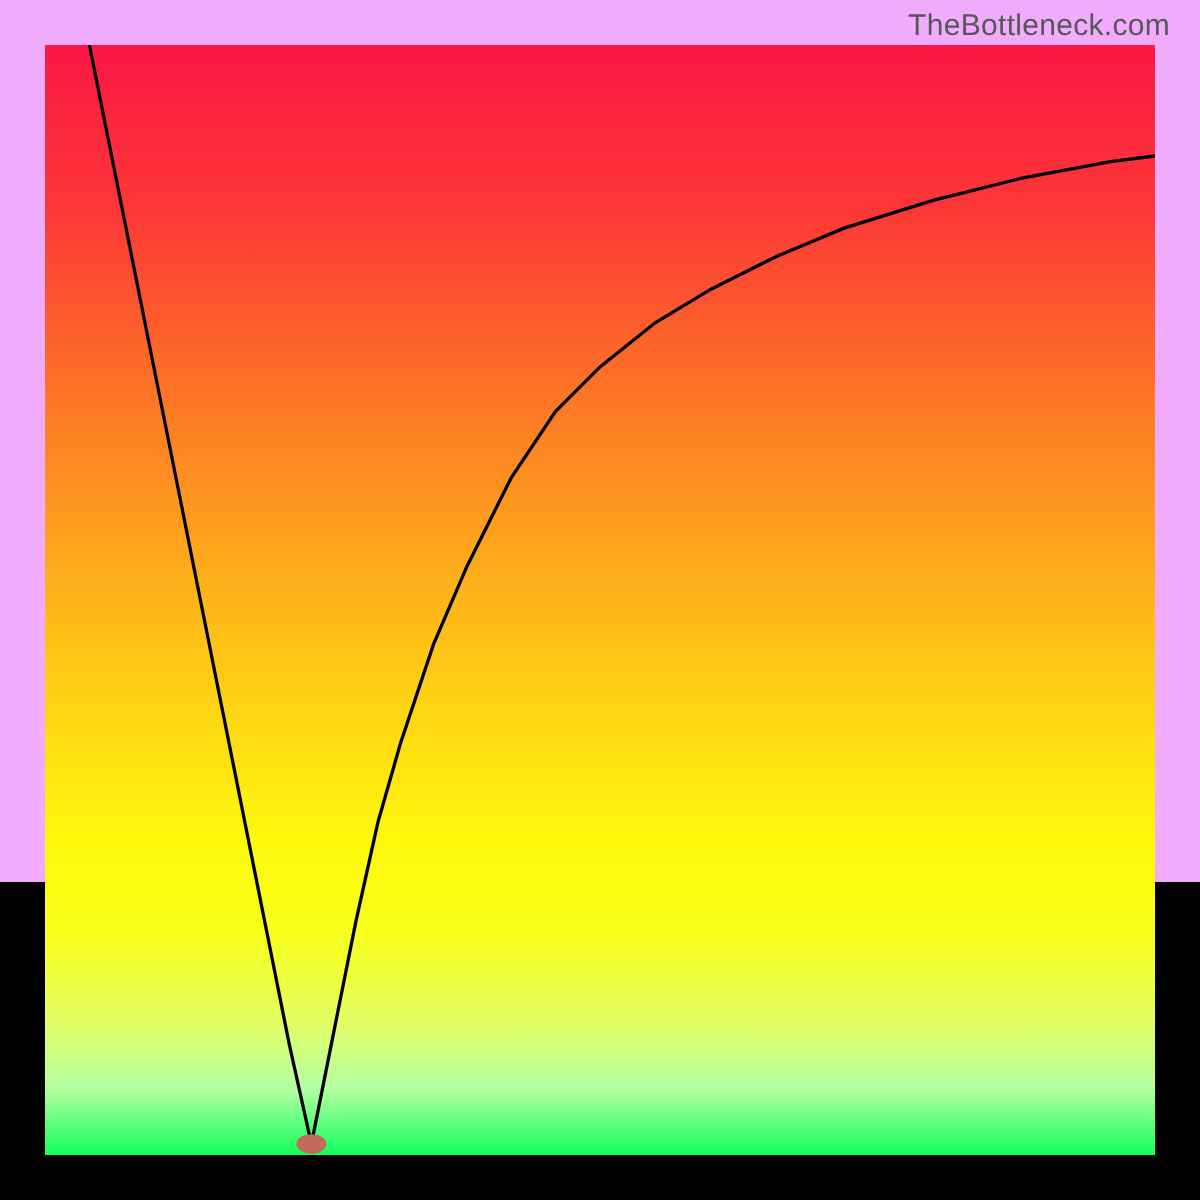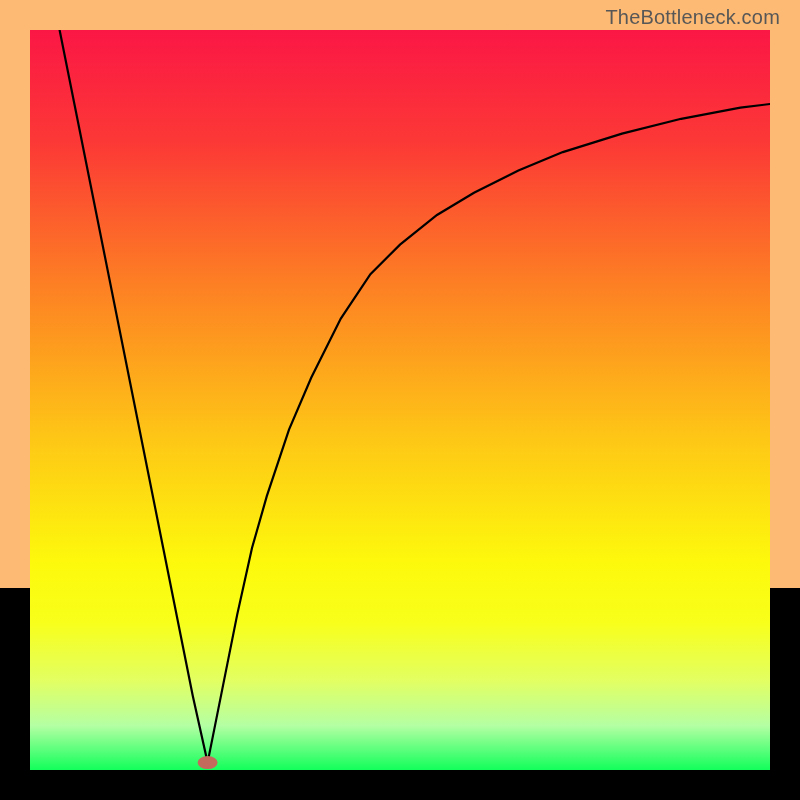--- a/index.html
+++ b/index.html
@@ -8,21 +8,21 @@
     width: 800px;
     height: 800px;
     overflow: hidden;
     background: #000;
     font-family: Arial, Helvetica, sans-serif;
   }
   .frame {
     position: absolute;
     left: 0; top: 0;
     width: 800px; height: 588px;
-    background: #fdba74;
+    background: #f0abfc;
   }
   .plot {
     position: absolute;
     left: 30px;
     top: 30px;
     width: 740px;
     height: 740px;
     overflow: hidden;
   }
   .plot svg {

